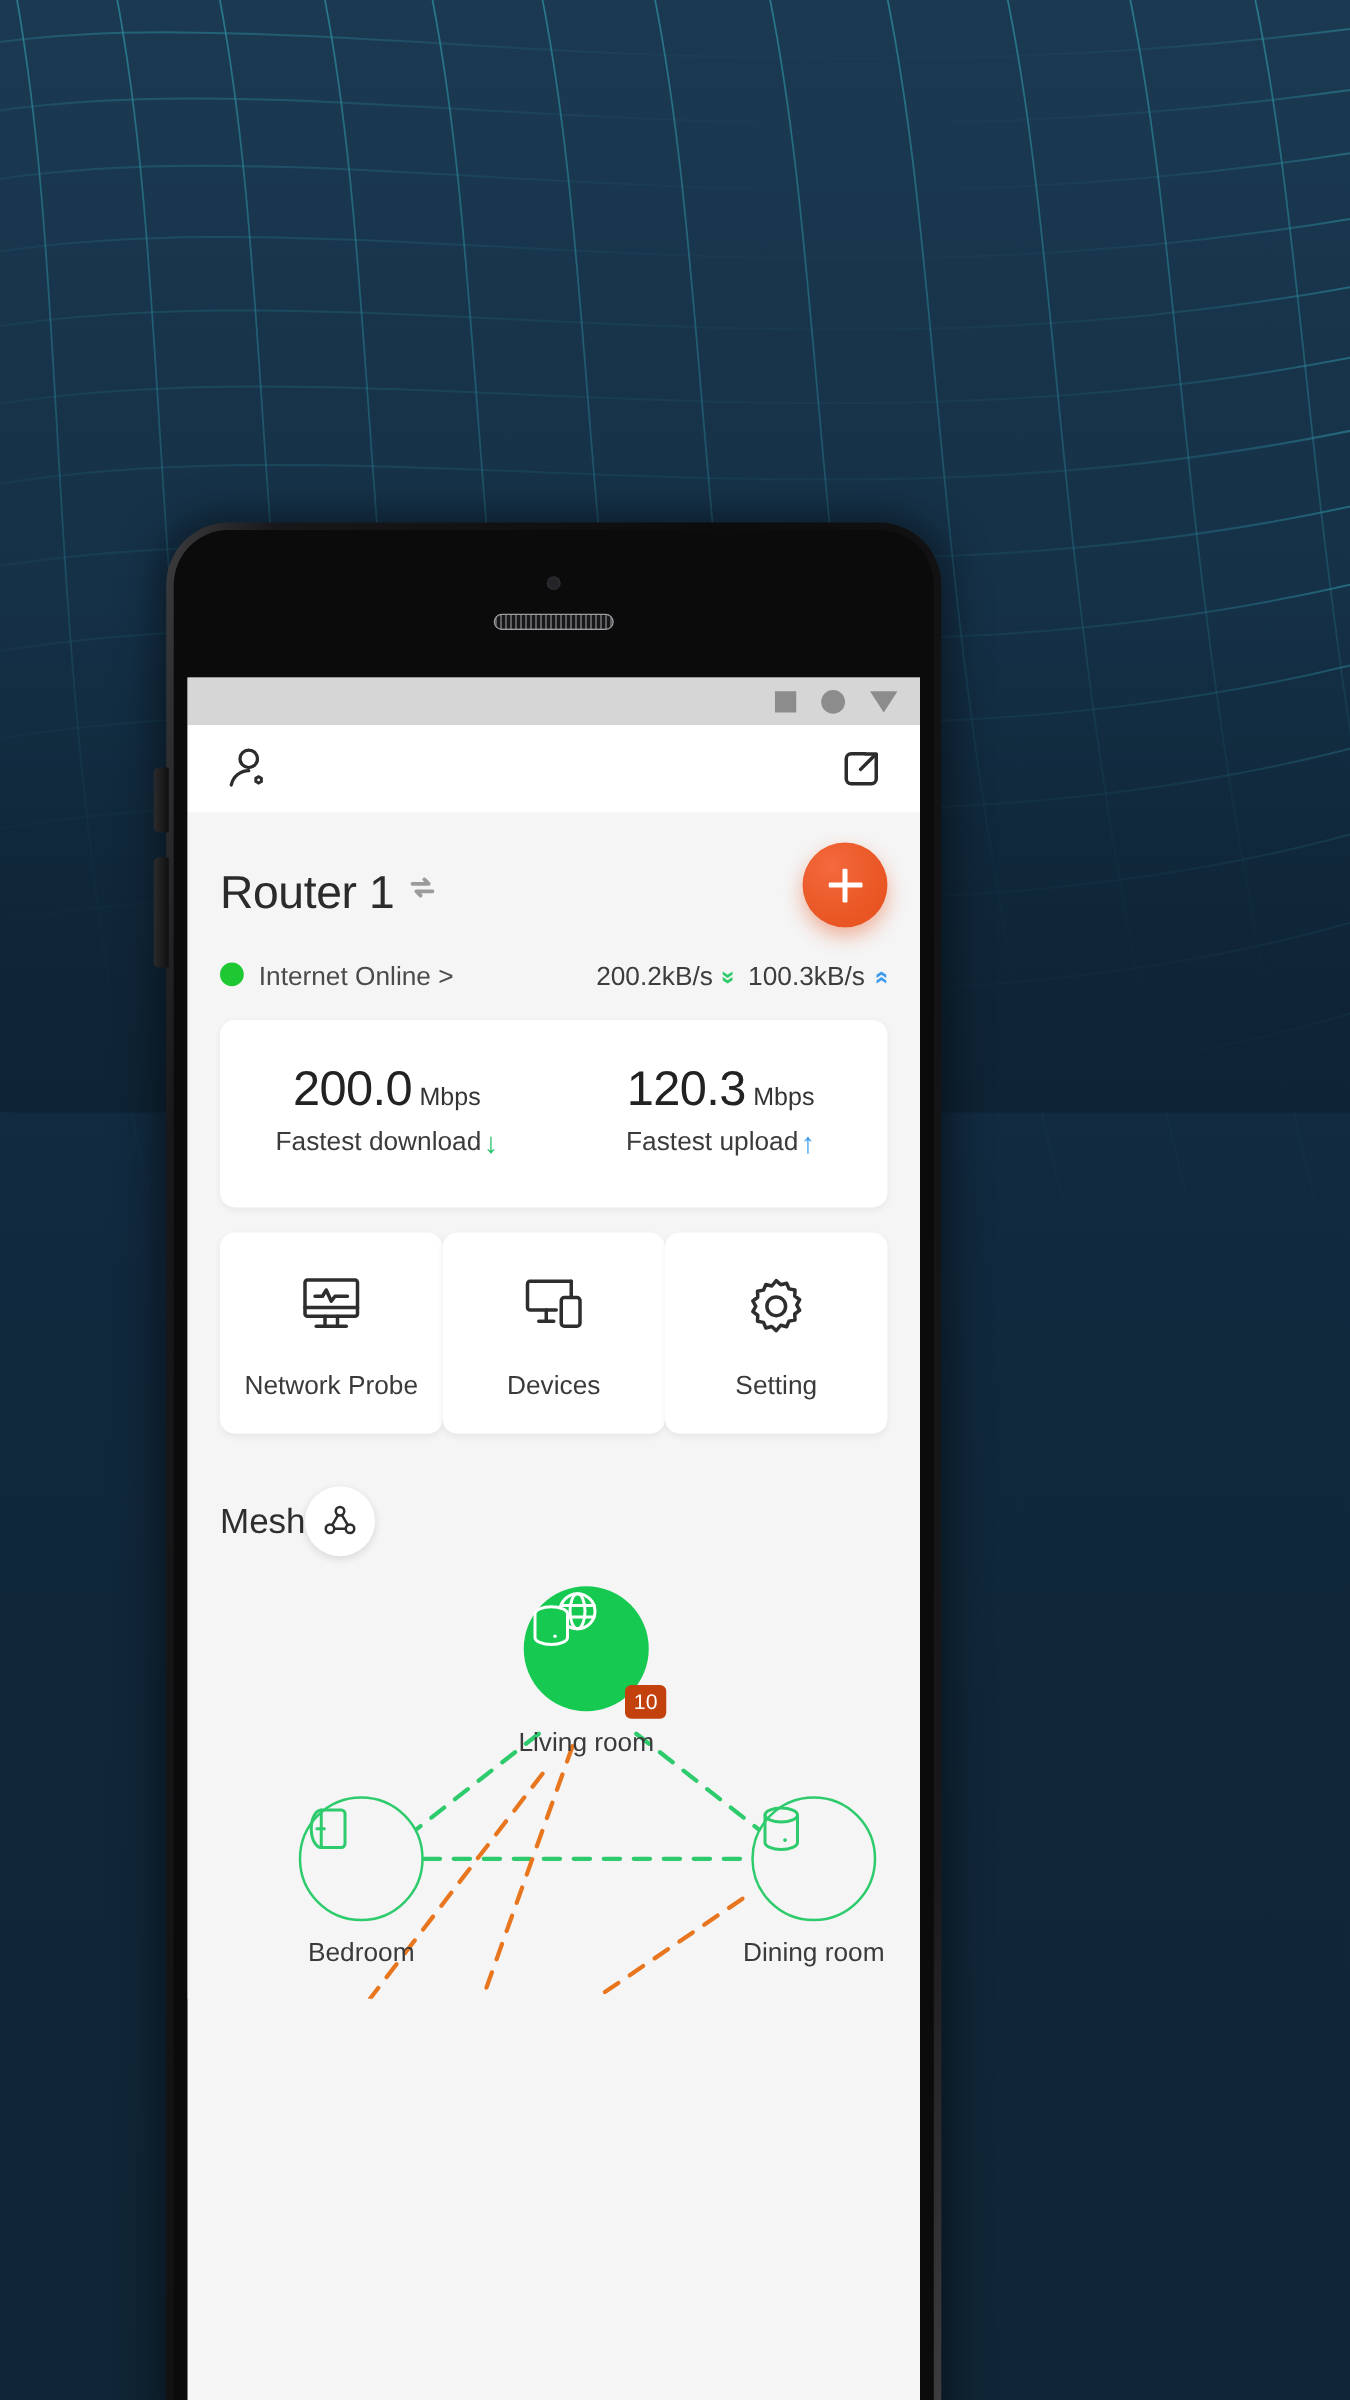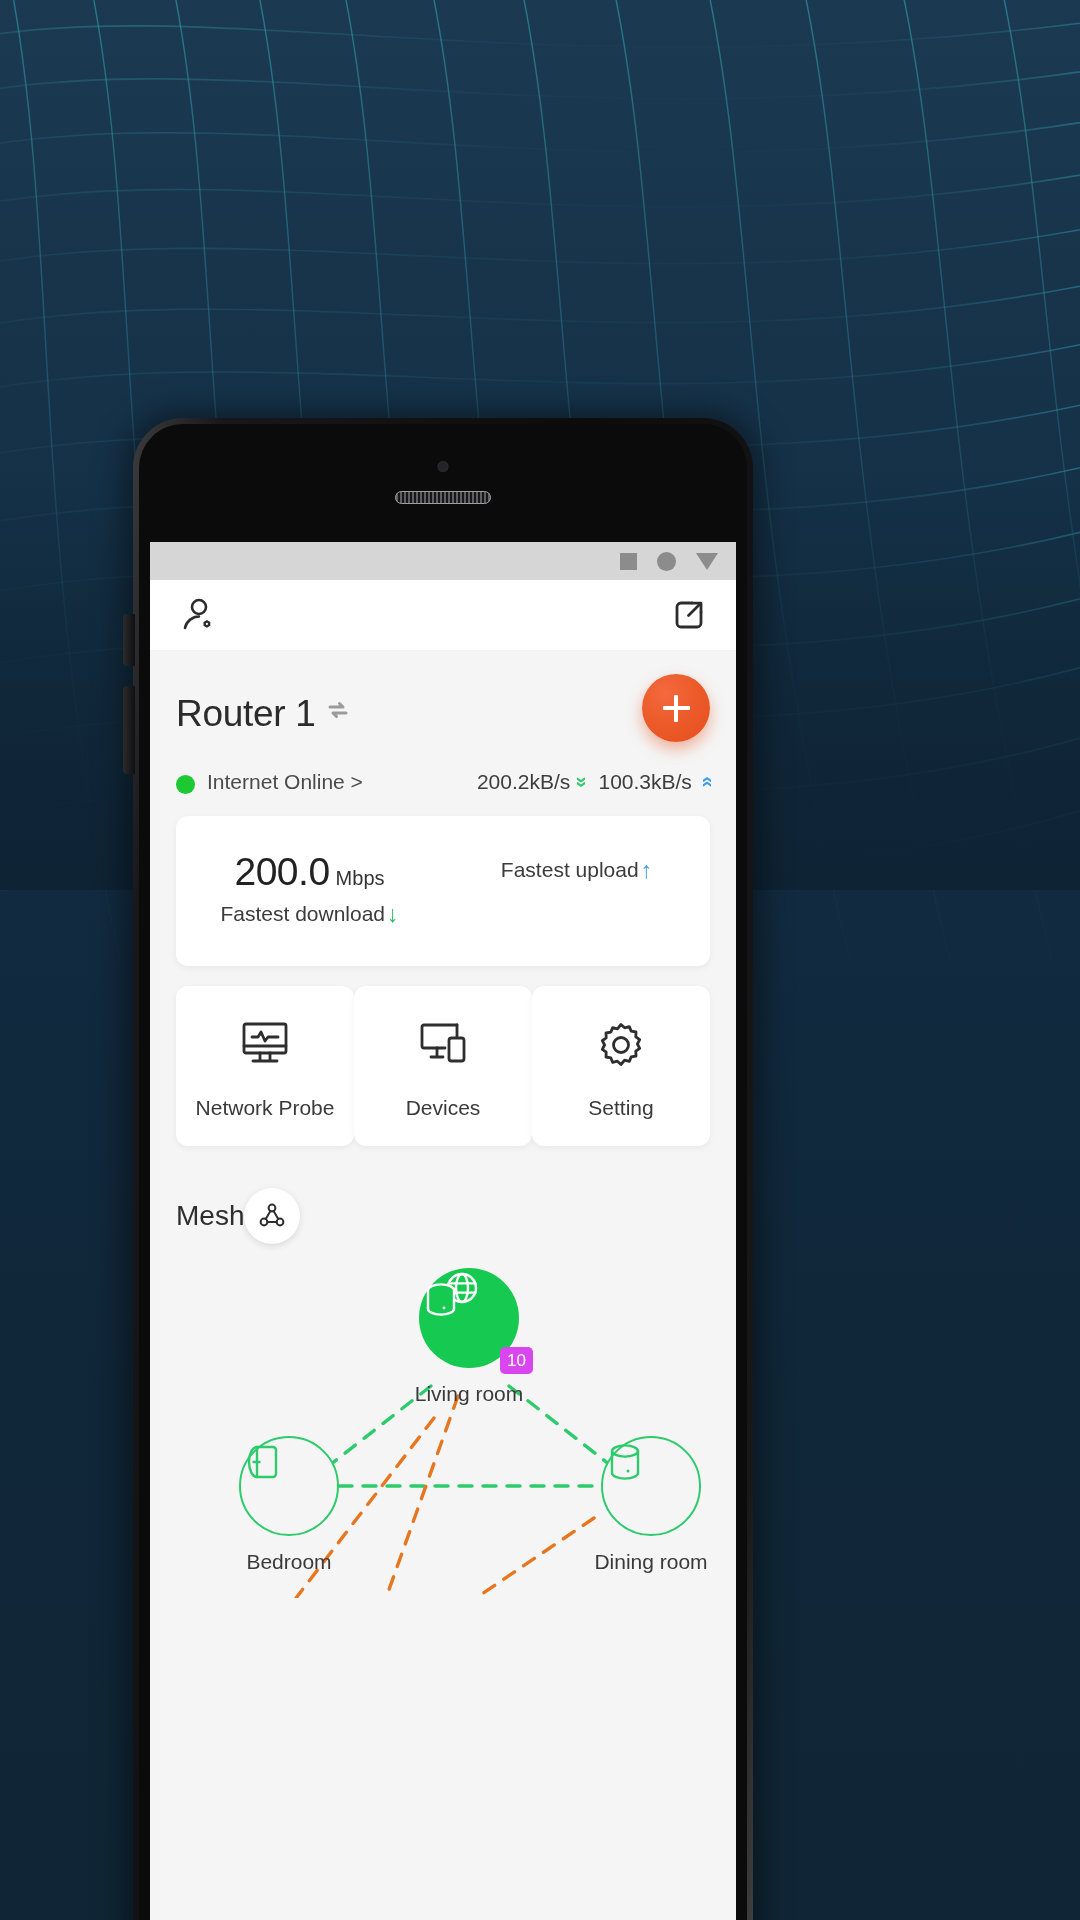--- a/index.html
+++ b/index.html
@@ -146,21 +146,21 @@
     border: none; cursor: pointer;
     position: relative; top: -6px;
   }
   .fab::before, .fab::after {
     content: ""; position: absolute; background: #fff; border-radius: 1px;
   }
   .fab::before { width: 27px; height: 4px; }
   .fab::after  { width: 4px; height: 27px; }
   
   .status-row {
-    display: flex; align-items: flex-end;
+    display: flex; align-items: flex-start;
     margin-top: 22px;
     font-size: 21px; color: #4b4b4b;
   }
   .dot-online {
     width: 19px; height: 19px; border-radius: 50%;
     background: #1ec832; margin-right: 12px;
   }
   .status-text { color: #4b4b4b; }
   .rates { margin-left: auto; display: flex; align-items: center; gap: 10px; }
   .rate { display: flex; align-items: center; gap: 7px; color: #3d3d3d; }
@@ -219,21 +219,21 @@
   .node { position: absolute; text-align: center; width: 190px; }
   .node-circle {
     width: 100px; height: 100px; border-radius: 50%;
     margin: 0 auto; position: relative;
     display: flex; align-items: center; justify-content: center;
   }
   .node-circle.root { background: #16c951; }
   .node-circle.leaf { background: #f5f5f5; border: 2.5px solid #2ecb6c; }
   .node-badge {
     position: absolute; right: -14px; bottom: -6px;
-    background: #d946ef; color: #fff;
+    background: #c2410c; color: #fff;
     font-size: 17px; line-height: 1;
     padding: 5px 7px; border-radius: 5px;
     min-width: 30px; text-align: center;
   }
   .node-lbl { font-size: 21px; color: #3a3a3a; margin-top: 14px; }
   .n-living { left: 198px; top: 0; }
   .n-bed   { left: 18px;  top: 168px; }
   .n-dining{ left: 380px; top: 168px; }
 </style>
 </head>
@@ -352,20 +352,23 @@
             <div class="speed-col">
               <div>
                 <span class="speed-val">200.0</span><span class="speed-unit">Mbps</span>
               </div>
               <div class="speed-lbl">
                 <span>Fastest download</span>
                 <span class="arr dl">↓</span>
               </div>
             </div>
             <div class="speed-col">
+              <div>
+                <span class="speed-val">120.3</span><span class="speed-unit">Mbps</span>
+              </div>
               <div class="speed-lbl">
                 <span>Fastest upload</span>
                 <span class="arr ul">↑</span>
               </div>
             </div>
           </div>
 
           <div class="tiles">
 
             <div class="tile">

